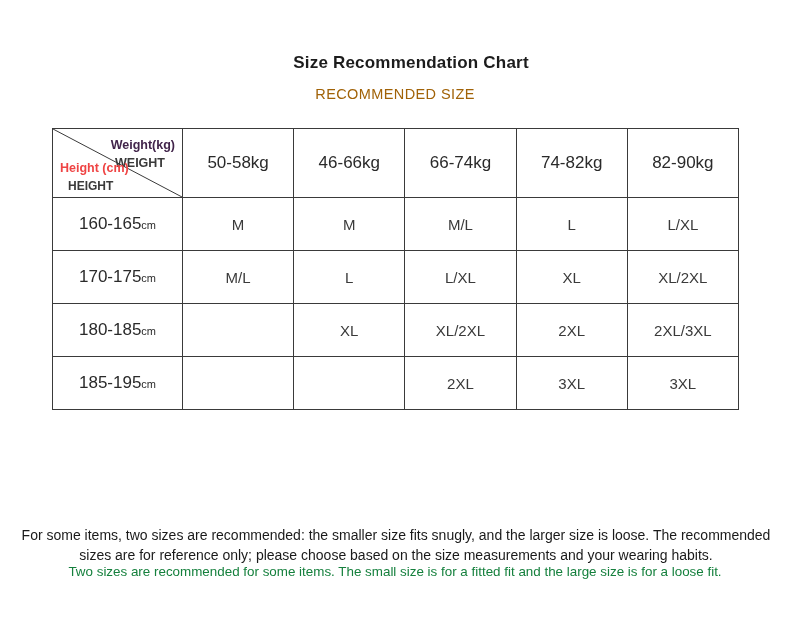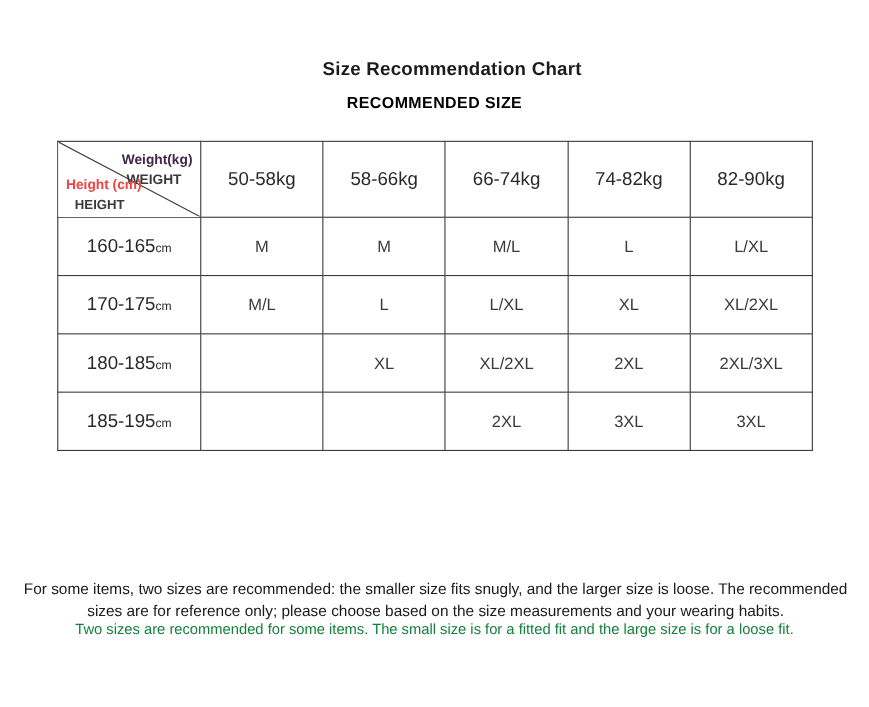--- a/index.html
+++ b/index.html
@@ -18,22 +18,22 @@
     font-weight: bold;
     color: #1c1c1c;
     letter-spacing: 0.2px;
     margin-left: 16px;
   }
   .page-subtitle {
     position: absolute;
     top: 86px; left: 0; width: 790px;
     text-align: center;
     font-size: 14.5px;
-    font-weight: bold;
-    color: #000000;
+    font-weight: normal;
+    color: #a16207;
     letter-spacing: 0.4px;
   }
   table.size-table {
     position: absolute;
     top: 128px; left: 52px;
     width: 686px;
     border-collapse: collapse;
     table-layout: fixed;
   }
   table.size-table th, table.size-table td {
@@ -125,21 +125,21 @@
       <th class="corner-cell">
         <svg viewBox="0 0 100 100" preserveAspectRatio="none">
           <line x1="0" y1="0" x2="100" y2="100" stroke="#3a3a3a" stroke-width="1" vector-effect="non-scaling-stroke"></line>
         </svg>
         <span class="corner-text corner-weight-label">Weight(kg)</span>
         <span class="corner-text corner-weight-sub">WEIGHT</span>
         <span class="corner-text corner-height-label">Height (cm)</span>
         <span class="corner-text corner-height-sub">HEIGHT</span>
       </th>
       <th class="weight-col">50-58kg</th>
-      <th class="weight-col">58-66kg</th>
+      <th class="weight-col">46-66kg</th>
       <th class="weight-col">66-74kg</th>
       <th class="weight-col">74-82kg</th>
       <th class="weight-col">82-90kg</th>
     </tr>
   </thead>
   <tbody>
     <tr>
       <td class="row-label"><span>160-165</span><span class="unit">cm</span></td>
       <td class="size-cell">M</td>
       <td class="size-cell">M</td>

